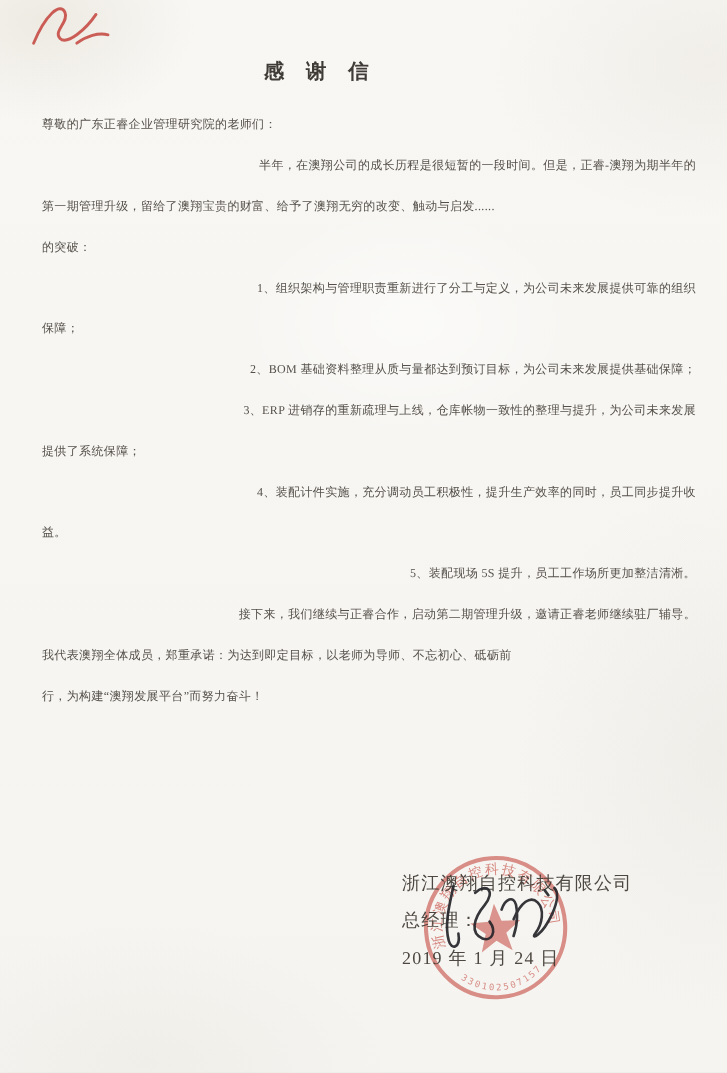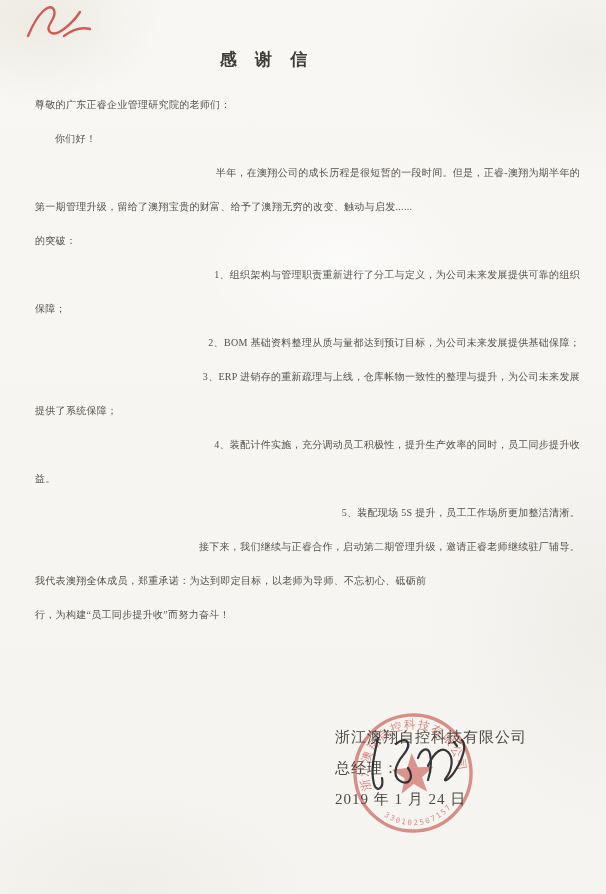--- a/index.html
+++ b/index.html
@@ -50,36 +50,35 @@
 <div class="page">
 
   <svg class="corner-mark" width="84" height="52" viewBox="0 0 84 52">
     <path d="M10 36 C 20 12, 32 2, 36 10 C 40 18, 26 26, 32 32 C 38 38, 54 24, 62 12 M 46 36 C 54 30, 64 27, 72 29" fill="none" stroke="#c3433c" stroke-width="2.4" stroke-linecap="round" opacity=".85"></path>
   </svg>
 
   <div class="title">感 谢 信</div>
 
   <div class="content">
     <div class="line">尊敬的广东正睿企业管理研究院的老师们：</div>
-    <div class="line greet">你们好！</div>
     <div id="letter-body">
         <div class="line in">半年，在澳翔公司的成长历程是很短暂的一段时间。但是，正睿-澳翔为期半年的</div>
         <div class="line">第一期管理升级，留给了澳翔宝贵的财富、给予了澳翔无穷的改变、触动与启发......</div>
         <div class="line">的突破：</div>
         <div class="line in">1、组织架构与管理职责重新进行了分工与定义，为公司未来发展提供可靠的组织</div>
         <div class="line">保障；</div>
         <div class="line in">2、BOM 基础资料整理从质与量都达到预订目标，为公司未来发展提供基础保障；</div>
         <div class="line in">3、ERP 进销存的重新疏理与上线，仓库帐物一致性的整理与提升，为公司未来发展</div>
         <div class="line">提供了系统保障；</div>
         <div class="line in">4、装配计件实施，充分调动员工积极性，提升生产效率的同时，员工同步提升收</div>
         <div class="line">益。</div>
         <div class="line in">5、装配现场 5S 提升，员工工作场所更加整洁清淅。</div>
         <div class="line in">接下来，我们继续与正睿合作，启动第二期管理升级，邀请正睿老师继续驻厂辅导。</div>
         <div class="line">我代表澳翔全体成员，郑重承诺：为达到即定目标，以老师为导师、不忘初心、砥砺前</div>
-        <div class="line">行，为构建“员工同步提升收”而努力奋斗！</div>
+        <div class="line">行，为构建“澳翔发展平台”而努力奋斗！</div>
       </div>
   </div>
 
   <svg class="seal" width="134" height="134" viewBox="0 0 134 134">
     <g transform="rotate(-4 67 67)">
       <circle cx="67" cy="67" r="58" fill="none" stroke="#c4483f" stroke-width="3.4" opacity=".75"></circle>
       <polygon points="67,47 72.3,61.7 87.9,62.2 75.6,71.8 79.9,86.8 67,78 54.1,86.8 58.4,71.8 46.1,62.2 61.7,61.7" fill="#c4483f" opacity=".7"></polygon>
       <defs>
         <path id="ring" d="M 24.7 82.4 A 45 45 0 1 1 109.3 82.4" fill="none"></path>
         <path id="serialArc" d="M 32 105 A 50 50 0 0 0 102 105" fill="none"></path>

